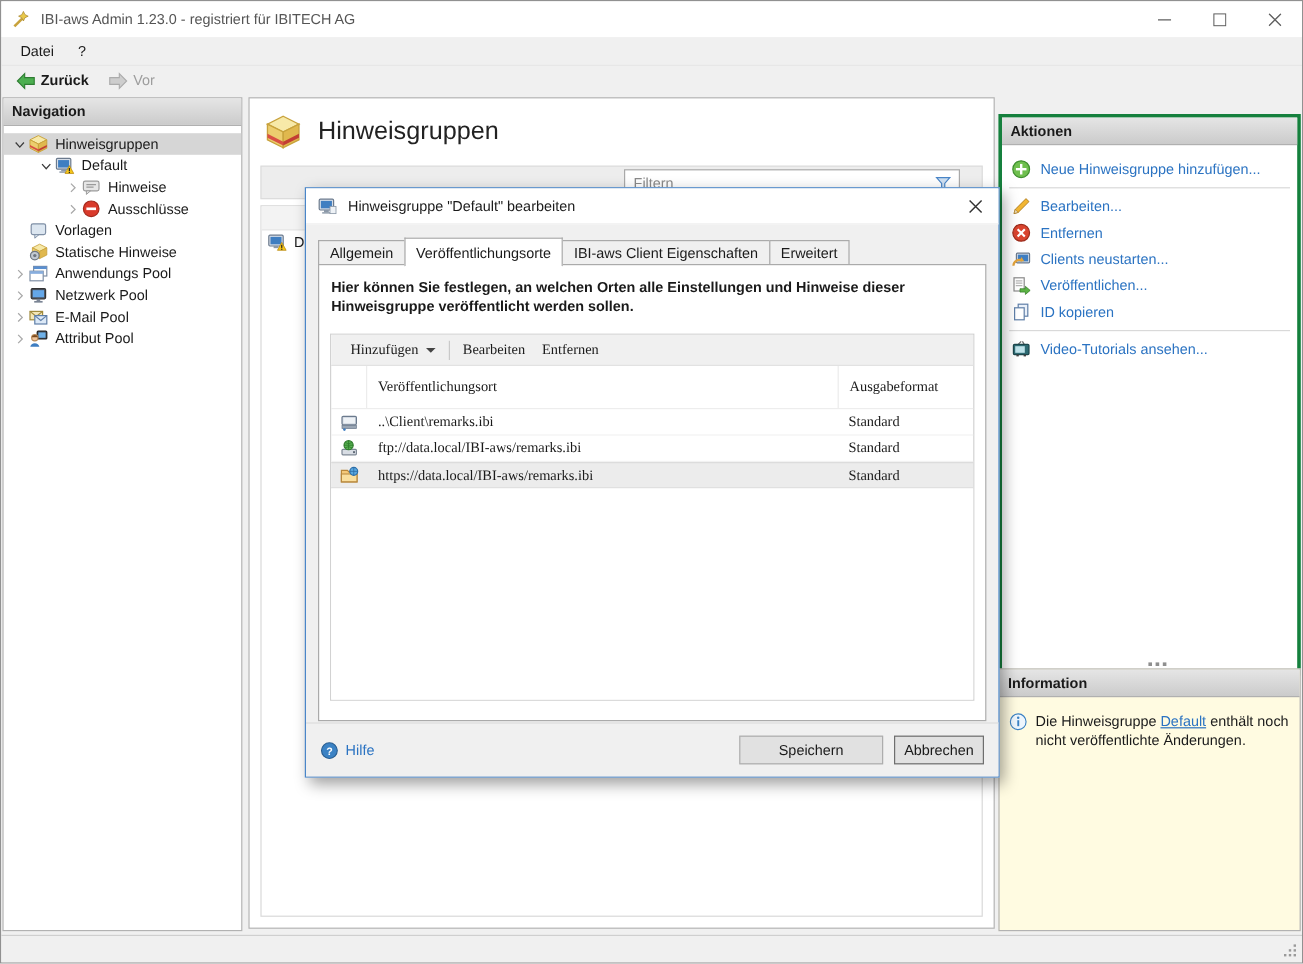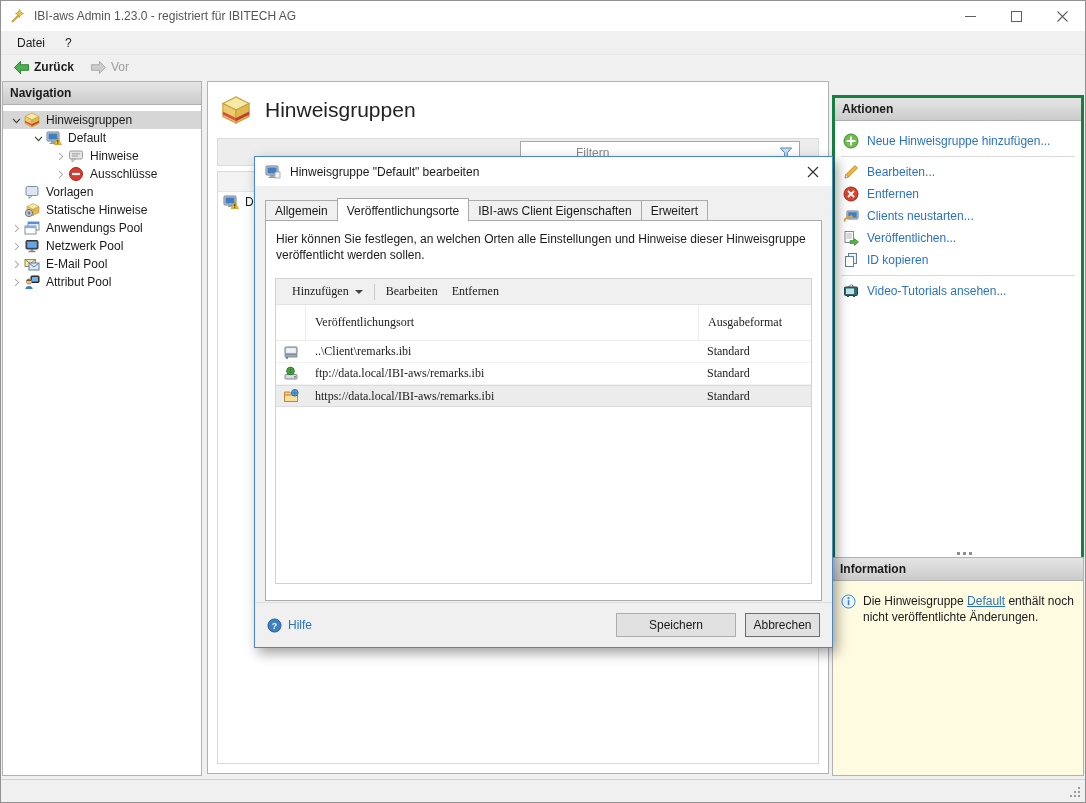--- a/index.html
+++ b/index.html
@@ -45,21 +45,21 @@
   
   .main-panel { position:absolute; top:2px; left:206px; width:622px; bottom:5px;
                 background:#fff; border:1px solid #b2b2b2; }
   .main-title { display:flex; align-items:center; gap:14px; padding:13px 0 0 13px; }
   .main-title .t { font-size:21px; color:#222; }
   .main-toolbar { position:absolute; top:56px; left:9px; right:9px; height:28px;
                   background:#ededed; border:1px solid #dcdcdc; }
   .filter-wrap { position:absolute; top:2px; right:18px; width:280px; height:23px;
                  background:#fff; border:1px solid #a9a9a9; }
   .filter-wrap input { position:absolute; inset:0; border:0; outline:none; padding:0 26px 0 7px;
-                       font:12px "Liberation Sans",sans-serif; color:#333; background:transparent;margin-left:48px; }
+                       font:12px "Liberation Sans",sans-serif; color:#333; background:transparent; }
   .filter-wrap input::placeholder { color:#8a8a8a; }
   .filter-ic { position:absolute; right:5px; top:3px; }
   .main-table { position:absolute; top:89px; left:9px; right:9px; bottom:9px;
                 border:1px solid #d9d9d9; background:#fff; }
   .main-table .hd { height:20px; background:#f3f3f3; border-bottom:1px solid #e6e6e6; }
   .main-table .row { height:20px; display:flex; align-items:center; gap:6px; padding-left:5px; }
 
   
   .actions-panel { position:absolute; top:2px; left:831px; right:1px; height:468px;
                    background:#fff; border:3px solid #15803d;margin-top:14px; }
@@ -85,21 +85,21 @@
                   gap:9px; padding:0 2px 0 10px; border-bottom:1px solid #f0f0f0; }
   .dlg-close { margin-left:auto; width:34px; height:28px; display:flex; align-items:center; justify-content:center; }
   .tabstrip { position:absolute; top:40px; left:10px; right:10px; height:24px;
               display:flex; align-items:flex-end; }
   .tab { padding:3px 9px 3px 9px; background:#f0f0f0; border:1px solid #aaaaaa;
          margin-right:-1px; height:21px; white-space:nowrap; position:relative; }
   .tab.active { background:#fff; height:24px; padding-top:5px; z-index:3; margin-bottom:-1px;
                 border-bottom:1px solid #fff; }
   .tab-page { position:absolute; top:63px; left:10px; right:10px; bottom:46px;
               background:#fff; border:1px solid #aaaaaa; }
-  .dlg-desc { margin:10px 10px 12px 10px; line-height:1.35; }
+  .dlg-desc { margin:10px 10px 12px 10px; line-height:1.35;font-weight:bold; }
   .table-box { position:absolute; top:57px; left:9px; right:9px; bottom:16px;
                border:1px solid #d2d2d2; display:flex; flex-direction:column;font-family:Liberation Serif, serif; }
   .tbar { height:26px; background:#f0f0f0; border-bottom:1px solid #e2e2e2;
           display:flex; align-items:center; padding-left:9px; }
   .tbar .tb { display:flex; align-items:center; gap:6px; padding:3px 7px; }
   .tb-caret { width:0; height:0; border-left:4px solid transparent; border-right:4px solid transparent;
               border-top:4px solid #444; }
   .tb-sep { width:1px; height:16px; background:#c9c9c9; margin:0 4px; }
   .thead { height:36px; display:flex; align-items:center; border-bottom:1px solid #ededed; }
   .trow { height:22px; display:flex; align-items:center; border-bottom:1px solid #f2f2f2; }

